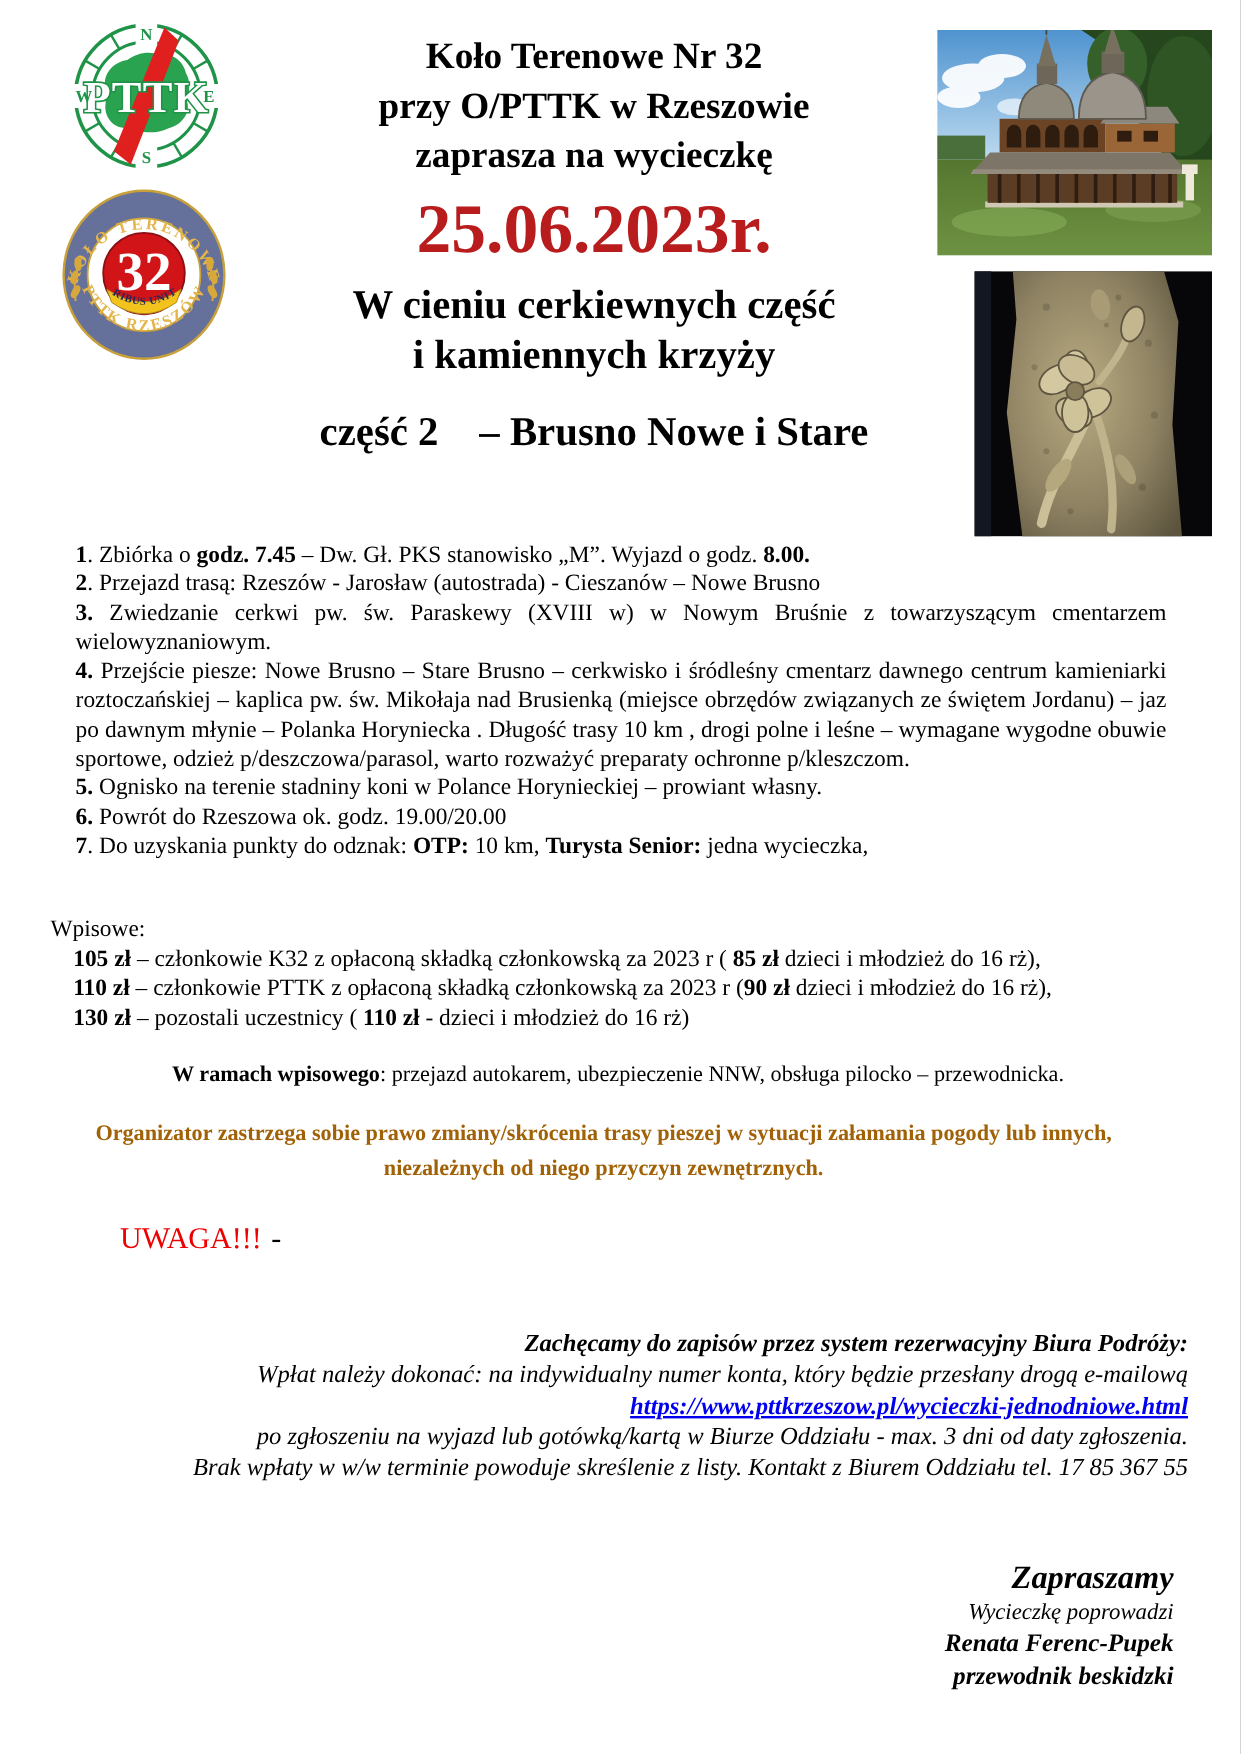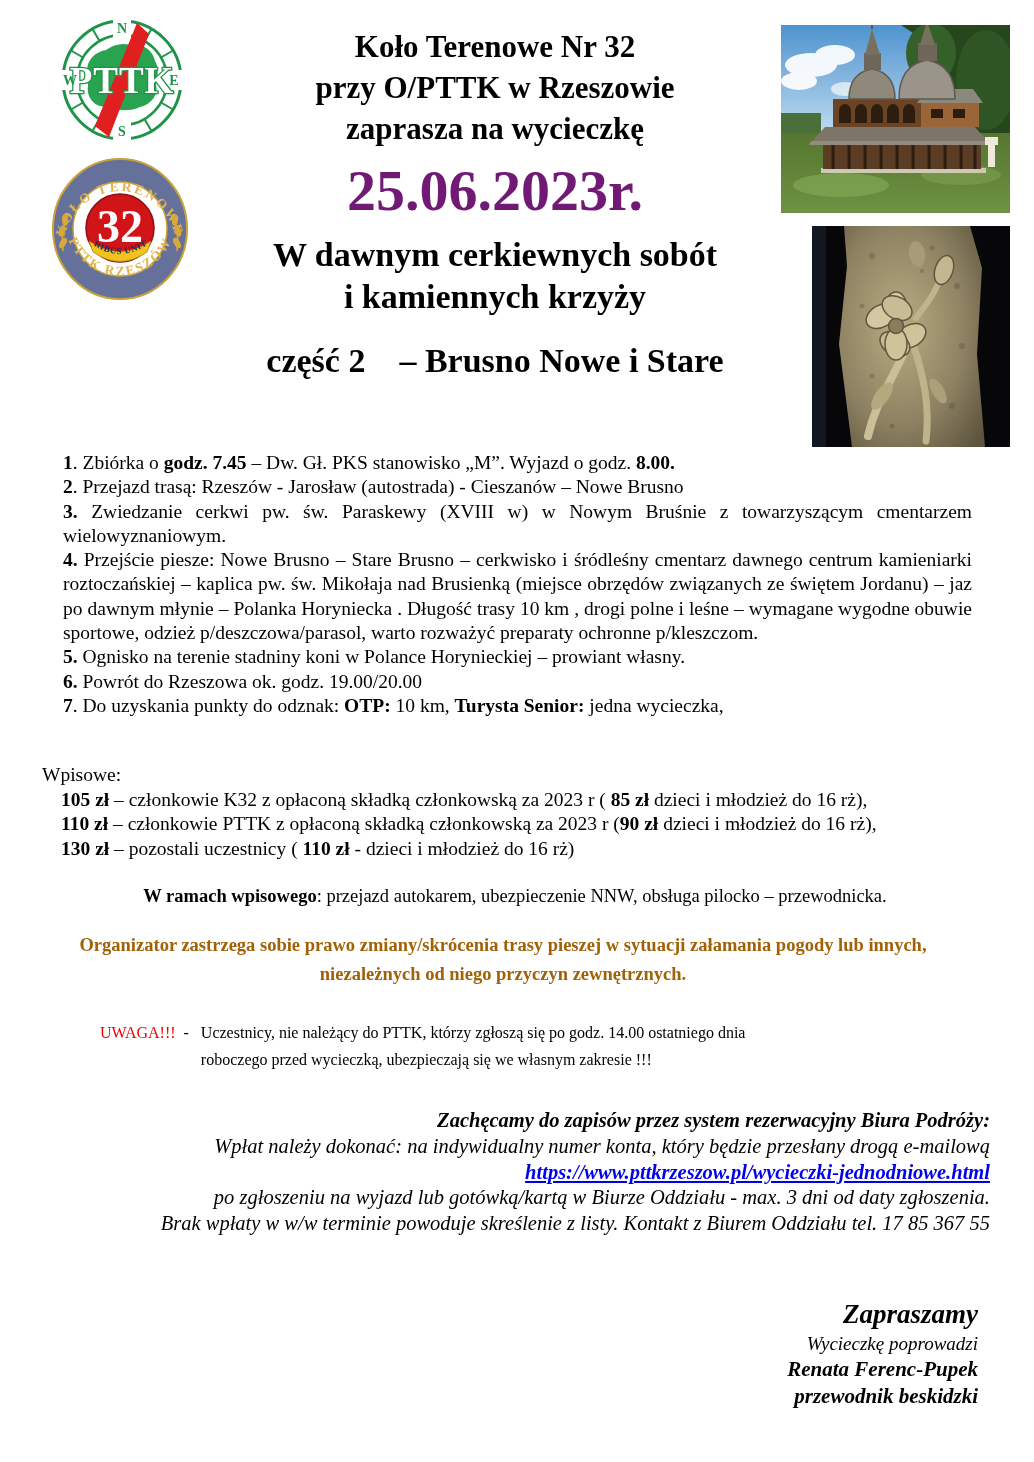--- a/index.html
+++ b/index.html
@@ -3,38 +3,38 @@
 <meta charset="utf-8">
 <style>
   html,body{margin:0;padding:0;background:#888;}
   .page{position:relative;width:1034px;height:1462px;background:#ffffff;margin:0 auto;
         font-family:"Liberation Serif",serif;color:#000;overflow:hidden;}
   .abs{position:absolute;}
 
   
   .header{left:205px;top:26px;width:580px;text-align:center;}
   .hl{font-size:31px;font-weight:bold;line-height:41px;white-space:nowrap;}
-  .date{font-size:58px;font-weight:bold;color:#701a75;line-height:62px;margin-top:11px;white-space:nowrap;}
+  .date{font-size:58px;font-weight:bold;color:#b91c1c;line-height:62px;margin-top:11px;white-space:nowrap;}
   .t1{font-size:34px;font-weight:bold;line-height:42px;margin-top:12px;white-space:nowrap;}
   .t3{margin-top:22px;}
 
   
   .program{left:63px;top:451px;width:909px;font-size:19.5px;line-height:24.3px;}
   .program p{margin:0;}
   .just{text-align:justify;}
 
   .fees{left:42px;top:763px;width:930px;font-size:19.5px;line-height:24.6px;}
   .fees .head{font-weight:normal;}
   .fees .row{margin-left:19px;}
 
   .included{left:40px;top:886px;width:950px;text-align:center;font-size:18.5px;}
   .warning{left:28px;top:931px;width:950px;text-align:center;color:#a16207;font-weight:bold;
            font-size:18.5px;line-height:29px;}
 
-  .notice{left:100px;top:1019px;font-size:16px;line-height:27px;display:flex;justify-content:space-between;}
+  .notice{left:100px;top:1019px;font-size:25px;line-height:27px;display:flex;justify-content:space-between;}
   .notice .lbl{color:#ee0000;}
   .notice .dash{margin:0 12px 0 8px;}
 
   .booking{left:40px;top:1108px;width:950px;text-align:right;font-size:20.5px;line-height:25.8px;font-style:italic;}
   .booking .bh{font-weight:bold;}
   .booking a{color:#0000ee;font-weight:bold;text-decoration:underline;}
 
   .signature{right:56px;top:1298px;text-align:right;font-style:italic;}
   .sig1{font-size:27px;font-weight:bold;line-height:33px;}
   .sig2{font-size:19px;line-height:25px;}
@@ -110,21 +110,21 @@
         <ellipse cx="55" cy="-9" rx="2.2" ry="5" transform="rotate(5 55 -9)"></ellipse>
       </g>
     </svg>
   </div>
 
   <div class="abs header">
     <div class="hl">Koło Terenowe Nr 32</div>
     <div class="hl">przy O/PTTK w Rzeszowie</div>
     <div class="hl">zaprasza na wycieczkę</div>
     <div class="date">25.06.2023r.</div>
-    <div class="t1">W dawnym cerkiewnych sobót</div>
+    <div class="t1">W cieniu cerkiewnych część</div>
     <div class="t1" style="margin-top:0;">i kamiennych krzyży</div>
     <div class="t1 t3">część 2&nbsp;&nbsp;&nbsp; – Brusno Nowe i Stare</div>
   </div>
 
   <div class="abs" style="left:781px;top:25px;width:229px;height:188px;">
     <svg viewBox="0 0 229 188" width="229" height="188">
       <defs>
         <linearGradient id="skyg" x1="0" y1="0" x2="0" y2="1">
           <stop offset="0" stop-color="#4f93cf"></stop>
             <stop offset="1" stop-color="#cfe6f5"></stop>
@@ -261,24 +261,20 @@
   </div>
 
   <div class="abs warning">
     <div>Organizator zastrzega sobie prawo zmiany/skrócenia trasy pieszej w sytuacji załamania pogody lub innych,</div>
     <div>niezależnych od niego przyczyn zewnętrznych.</div>
   </div>
 
   <div class="abs notice">
     <span class="lbl">UWAGA!!!</span>
     <span class="dash">-</span>
-    <span>
-      <span>Uczestnicy, nie należący do PTTK, którzy zgłoszą się po godz. 14.00 ostatniego dnia</span><br>
-      <span>roboczego przed wycieczką, ubezpieczają się we własnym zakresie !!!</span>
-    </span>
   </div>
 
   <div class="abs booking">
     <div class="bh">Zachęcamy do zapisów przez system rezerwacyjny Biura Podróży:</div>
     <div>Wpłat należy dokonać: na indywidualny numer konta, który będzie przesłany  drogą e-mailową</div>
     <div>
       <a href="#">https://www.pttkrzeszow.pl/wycieczki-jednodniowe.html</a>
     </div>
     <div>po zgłoszeniu na wyjazd lub gotówką/kartą w Biurze Oddziału - max. 3 dni od daty zgłoszenia.</div>
     <div>Brak wpłaty w w/w terminie powoduje skreślenie z listy. Kontakt z Biurem Oddziału tel. 17 85 367 55</div>

